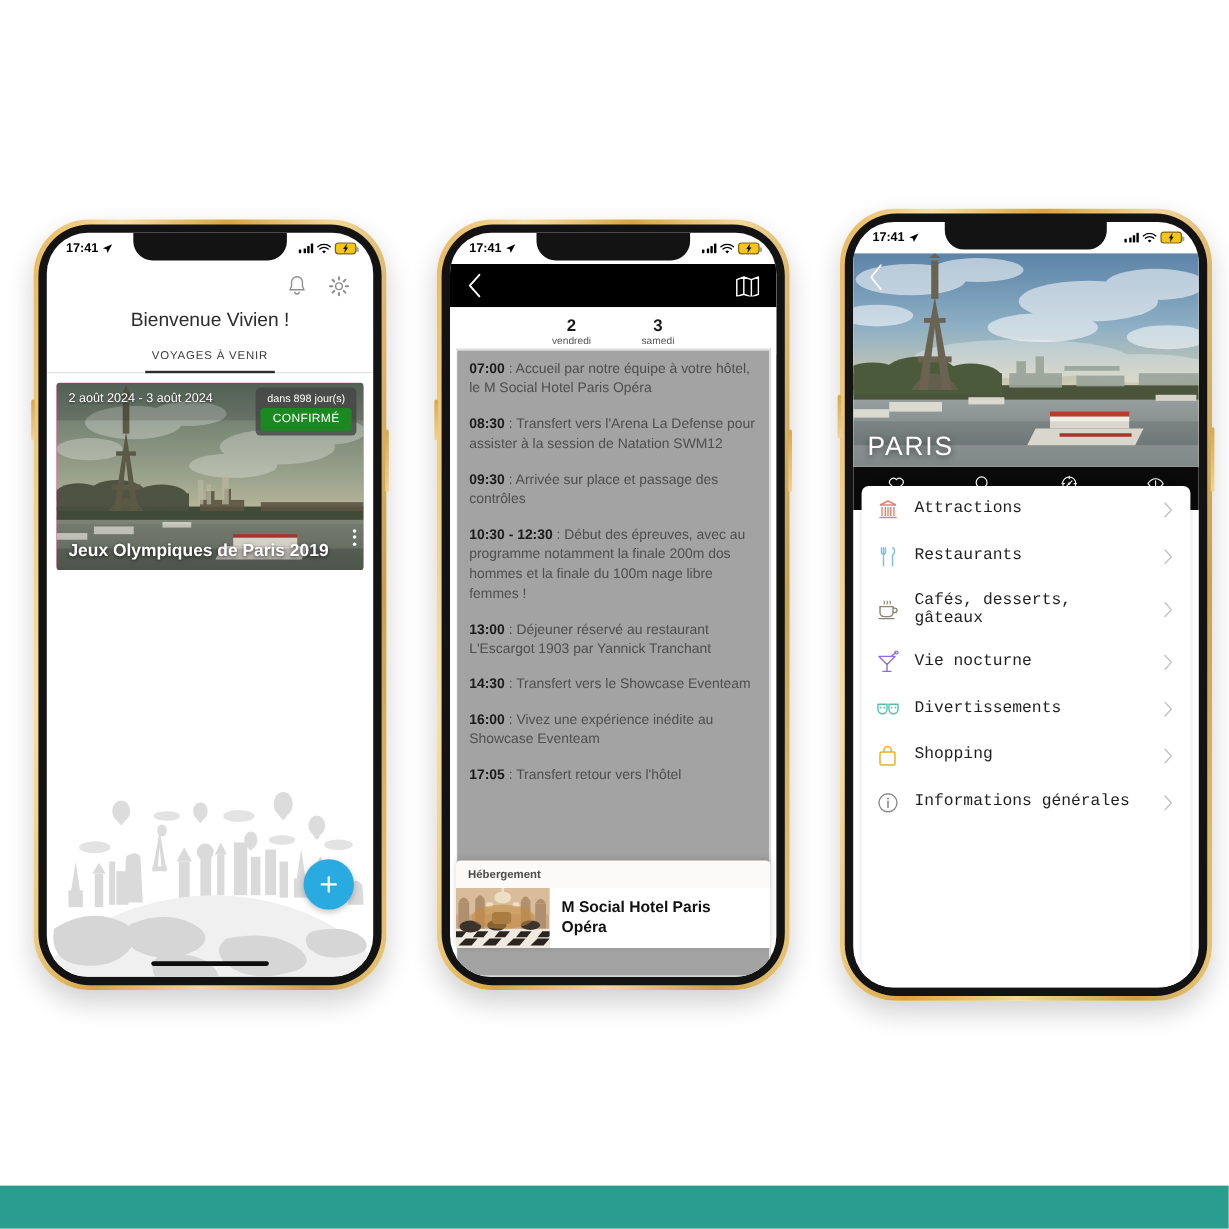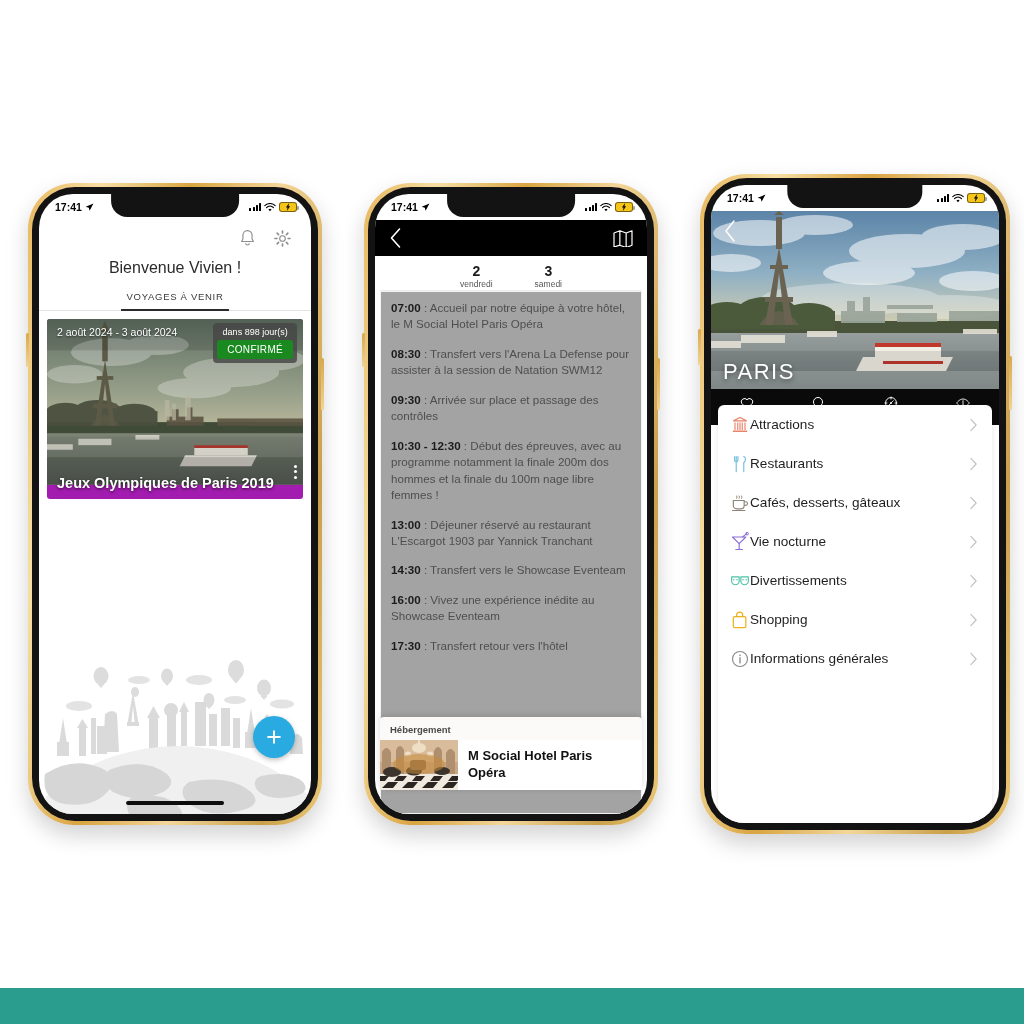--- a/index.html
+++ b/index.html
@@ -92,23 +92,23 @@
     padding: 8px 0 0;
   }
   .p1-tabs { display:flex; justify-content:center; padding: 14px 0 0; }
   .p1-tab {
     font-size: 9.5px; letter-spacing: .7px; color:#3a3a3a;
     padding: 0 6px 7px; border-bottom: 2px solid #2b2b2b;
   }
   .p1-sep { height:1px; background:#e2e2e2; margin-top:-1px; }
 
   .trip-card {
-    position: relative; margin: 8px 8px 0; height: 180px;
+    position: relative; margin: 8px 8px 0; height: 156px;
     border-radius: 3px; overflow: hidden;
-    background: #a21caf;
+    background: #ec4899;
   }
   .trip-card .photo { position:absolute; inset:0; }
   .trip-dates {
     position:absolute; top:7px; left:10px; z-index:4;
     color:#fff; font-size:10.5px; text-shadow: 0 1px 2px rgba(0,0,0,.6);
   }
   .trip-badge-wrap {
     position:absolute; top:4px; right:6px; z-index:4;
     background: rgba(70,70,70,.82); border-radius:4px; padding:3px 4px 4px;
     text-align:center;
@@ -192,22 +192,22 @@
   .p3-action svg { width: 16px; height:16px; display:block; margin: 0 auto 1px; }
   .p3-action span { font-size: 6.6px; letter-spacing: .4px; display:block; }
 
   .p3-panel {
     position:absolute; top: 220px; left: 7px; right: 7px; bottom: 0;
     background:#fff; border-radius: 6px 6px 0 0;
     box-shadow: 0 -1px 5px rgba(0,0,0,.10);
     overflow:hidden;
   }
   .cat-row {
-    display:flex; align-items:center; 
-    padding: 9.5px 14px 9.5px 12px; position:relative;
+    display:flex; align-items:center; gap: 12px;
+    padding: 9.5px 14px 9.5px 12px; position:relative;font-family:Liberation Mono, monospace;
   }
   .cat-ico { width: 20px; height: 20px; flex: 0 0 20px; }
   .cat-label { font-size: 13.6px; color:#1f1f1f; flex:1; }
   .cat-chev { width: 9px; height: 14px; opacity:.42; }
 </style>
 </head>
 <body>
 
 <div id="stage">
 
@@ -500,21 +500,21 @@
           <div class="itin-item">
             <b>13:00</b><span> : Déjeuner réservé au restaurant L'Escargot 1903 par Yannick Tranchant</span>
           </div>
           <div class="itin-item">
             <b>14:30</b><span> : Transfert vers le Showcase Eventeam</span>
           </div>
           <div class="itin-item">
             <b>16:00</b><span> : Vivez une expérience inédite au Showcase Eventeam</span>
           </div>
           <div class="itin-item">
-            <b>17:30</b><span> : Transfert retour vers l'hôtel</span>
+            <b>17:05</b><span> : Transfert retour vers l'hôtel</span>
           </div>
         </div>
       </div>
 
       <div class="p2-hotel">
         <div class="p2-hotel-label">Hébergement</div>
         <div class="p2-hotel-row">
           <svg class="p2-hotel-thumb" viewBox="0 0 78 50" preserveAspectRatio="xMidYMid slice">
             <rect width="78" height="50" fill="#c9a887"></rect>
             <rect width="78" height="22" fill="#d8bc9c"></rect>

